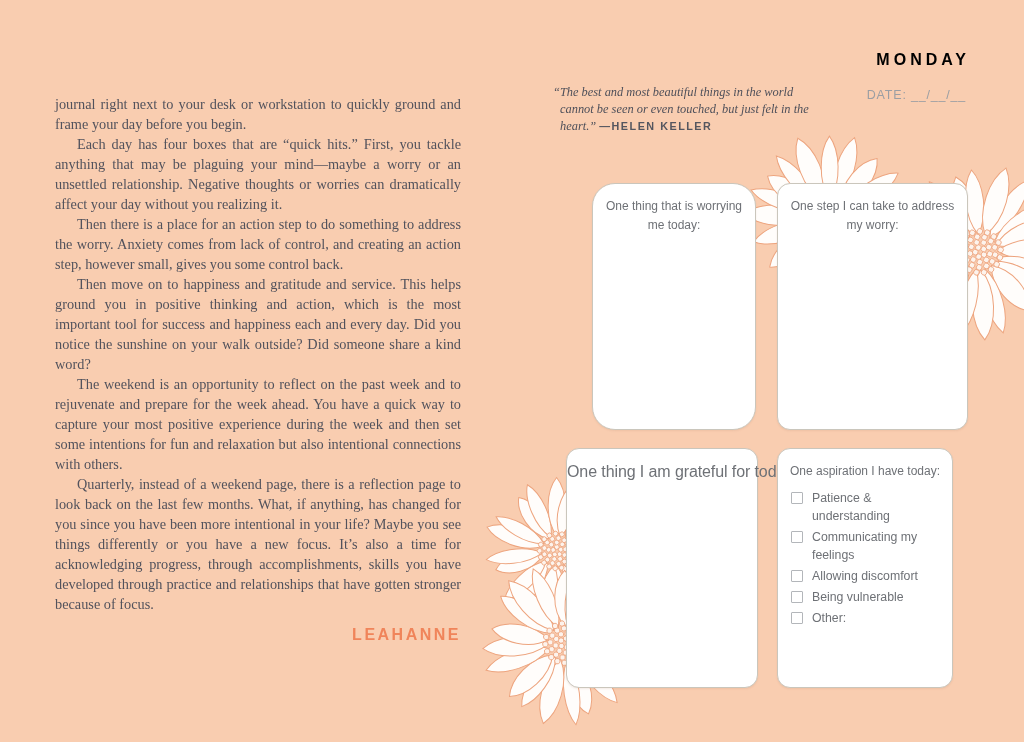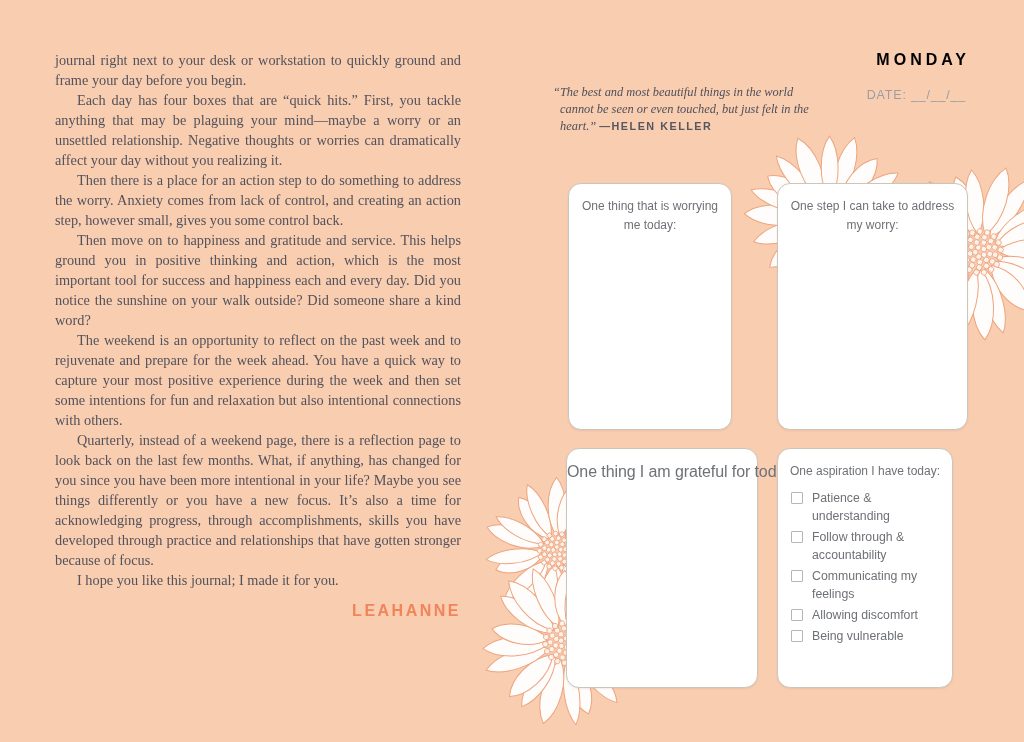--- a/index.html
+++ b/index.html
@@ -12,21 +12,21 @@
   }
   
   .left-text{
     position:absolute;left:55px;top:50px;width:406px;
     font-family:"Liberation Serif", serif;
     font-size:14.3px;line-height:20px;
     color:#52525c;
     text-align:justify;
   }
   .left-text p{margin:0;text-indent:22px;}
-  .left-text p.first{text-indent:0;}
+  .left-text p.first{text-indent:0;margin-top:44px;}
   .signature{
     margin-top:11px;
     text-align:right;
     font-family:"Liberation Sans", sans-serif;
     font-weight:bold;
     font-size:16px;letter-spacing:2.5px;
     color:#f0845a;
   }
   
   .day-title{
@@ -59,21 +59,21 @@
   svg.flowers{position:absolute;z-index:1;overflow:visible;}
   
   .note-box{
     position:absolute;z-index:2;
     background:#ffffff;
     border:1px solid #cac6bc;
     border-radius:13px;
     box-shadow:0 1px 2px rgba(160,110,80,0.12);
     box-sizing:border-box;
   }
-  .box1{left:568px;top:183px;width:164px;height:247px;}
+  .box1{left:592px;top:183px;width:164px;height:247px;border-radius:23px;}
   .box2{left:777px;top:183px;width:191px;height:247px;}
   .box3{left:566px;top:448px;width:192px;height:240px;}
   .box4{left:777px;top:448px;width:176px;height:240px;}
   .box-label{
     margin-top:13px;
     text-align:center;
     color:#6e7176;
     font-size:12px;line-height:19px;
   }
   .box-label span{display:block;}
@@ -97,21 +97,20 @@
 
 <div class="spread">
 
   <div class="left-text">
     <p class="first">journal right next to your desk or workstation to quickly ground and frame your day before you begin.</p>
     <p>Each day has four boxes that are “quick hits.” First, you tackle anything that may be plaguing your mind—maybe a worry or an unsettled relationship. Negative thoughts or worries can dramatically affect your day without you realizing it.</p>
     <p>Then there is a place for an action step to do something to address the worry. Anxiety comes from lack of control, and creating an action step, however small, gives you some control back.</p>
     <p>Then move on to happiness and gratitude and service. This helps ground you in positive thinking and action, which is the most important tool for success and happiness each and every day. Did you notice the sunshine on your walk outside? Did someone share a kind word?</p>
     <p>The weekend is an opportunity to reflect on the past week and to rejuvenate and prepare for the week ahead. You have a quick way to capture your most positive experience during the week and then set some intentions for fun and relaxation but also intentional connections with others.</p>
     <p>Quarterly, instead of a weekend page, there is a reflection page to look back on the last few months. What, if anything, has changed for you since you have been more intentional in your life? Maybe you see things differently or you have a new focus. It’s also a time for acknowledging progress, through accomplishments, skills you have developed through practice and relationships that have gotten stronger because of focus.</p>
-    <p>I hope you like this journal; I made it for you.</p>
     <div class="signature">LEAHANNE</div>
   </div>
 
   <svg class="flowers" id="flowers-tr" width="324" height="230" viewBox="0 0 324 230" style="left:700px;top:125px">
       <g transform="translate(130 93) rotate(17)">
         <path d="M 0 -17.2 C -13.055969923709702 -37.267393197126125 -11.097574435153247 -69.37522231252792 0 -84.09131065708708 C 11.097574435153247 -69.37522231252792 13.055969923709702 -37.267393197126125 0 -17.2 Z" transform="rotate(0)" fill="#fffdfb" stroke="#eda47e" stroke-width="1"></path>
         <path d="M 0 -17.2 C -14.463759189606026 -34.79777744724541 -12.294195311165122 -62.95422136283807 0 -75.8592581574847 C 12.294195311165122 -62.95422136283807 14.463759189606026 -34.79777744724541 0 -17.2 Z" transform="rotate(21.365883939231587)" fill="#fffdfb" stroke="#eda47e" stroke-width="1"></path>
         <path d="M 0 -17.2 C -12.154378206816483 -36.508135095994824 -10.33122147579401 -67.40115124958655 0 -81.56045031998275 C 10.33122147579401 -67.40115124958655 12.154378206816483 -36.508135095994824 0 -17.2 Z" transform="rotate(39.637189707302724)" fill="#fffdfb" stroke="#eda47e" stroke-width="1"></path>
         <path d="M 0 -17.2 C -14.7702488567728 -37.836176126725256 -12.554711528256881 -70.85405792948566 0 -85.98725375575086 C 12.554711528256881 -70.85405792948566 14.7702488567728 -37.836176126725256 0 -17.2 Z" transform="rotate(54.564480032239466)" fill="#fffdfb" stroke="#eda47e" stroke-width="1"></path>
         <path d="M 0 -17.2 C -11.173807477577455 -36.75594737158787 -9.497736355940836 -68.04546316612847 0 -82.38649123862625 C 9.497736355940836 -68.04546316612847 11.173807477577455 -36.75594737158787 0 -17.2 Z" transform="rotate(68.9727900187683)" fill="#fffdfb" stroke="#eda47e" stroke-width="1"></path>
@@ -406,30 +405,30 @@
 
   <div class="note-box box4">
     <div class="box-label">One aspiration I have today:</div>
     <div class="checklist">
       <div class="check-row">
         <span class="checkbox"></span>
         <span class="check-label">Patience &amp; understanding</span>
       </div>
       <div class="check-row">
         <span class="checkbox"></span>
-        <span class="check-label">Follow through &amp; accountability</span>
-      </div>
-      <div class="check-row">
-        <span class="checkbox"></span>
         <span class="check-label">Communicating my feelings</span>
       </div>
       <div class="check-row">
         <span class="checkbox"></span>
         <span class="check-label">Allowing discomfort</span>
       </div>
       <div class="check-row">
         <span class="checkbox"></span>
         <span class="check-label">Being vulnerable</span>
       </div>
+      <div class="check-row">
+        <span class="checkbox"></span>
+        <span class="check-label">Other:</span>
+      </div>
     </div>
   </div>
 
 </div>
 
 </body></html>

